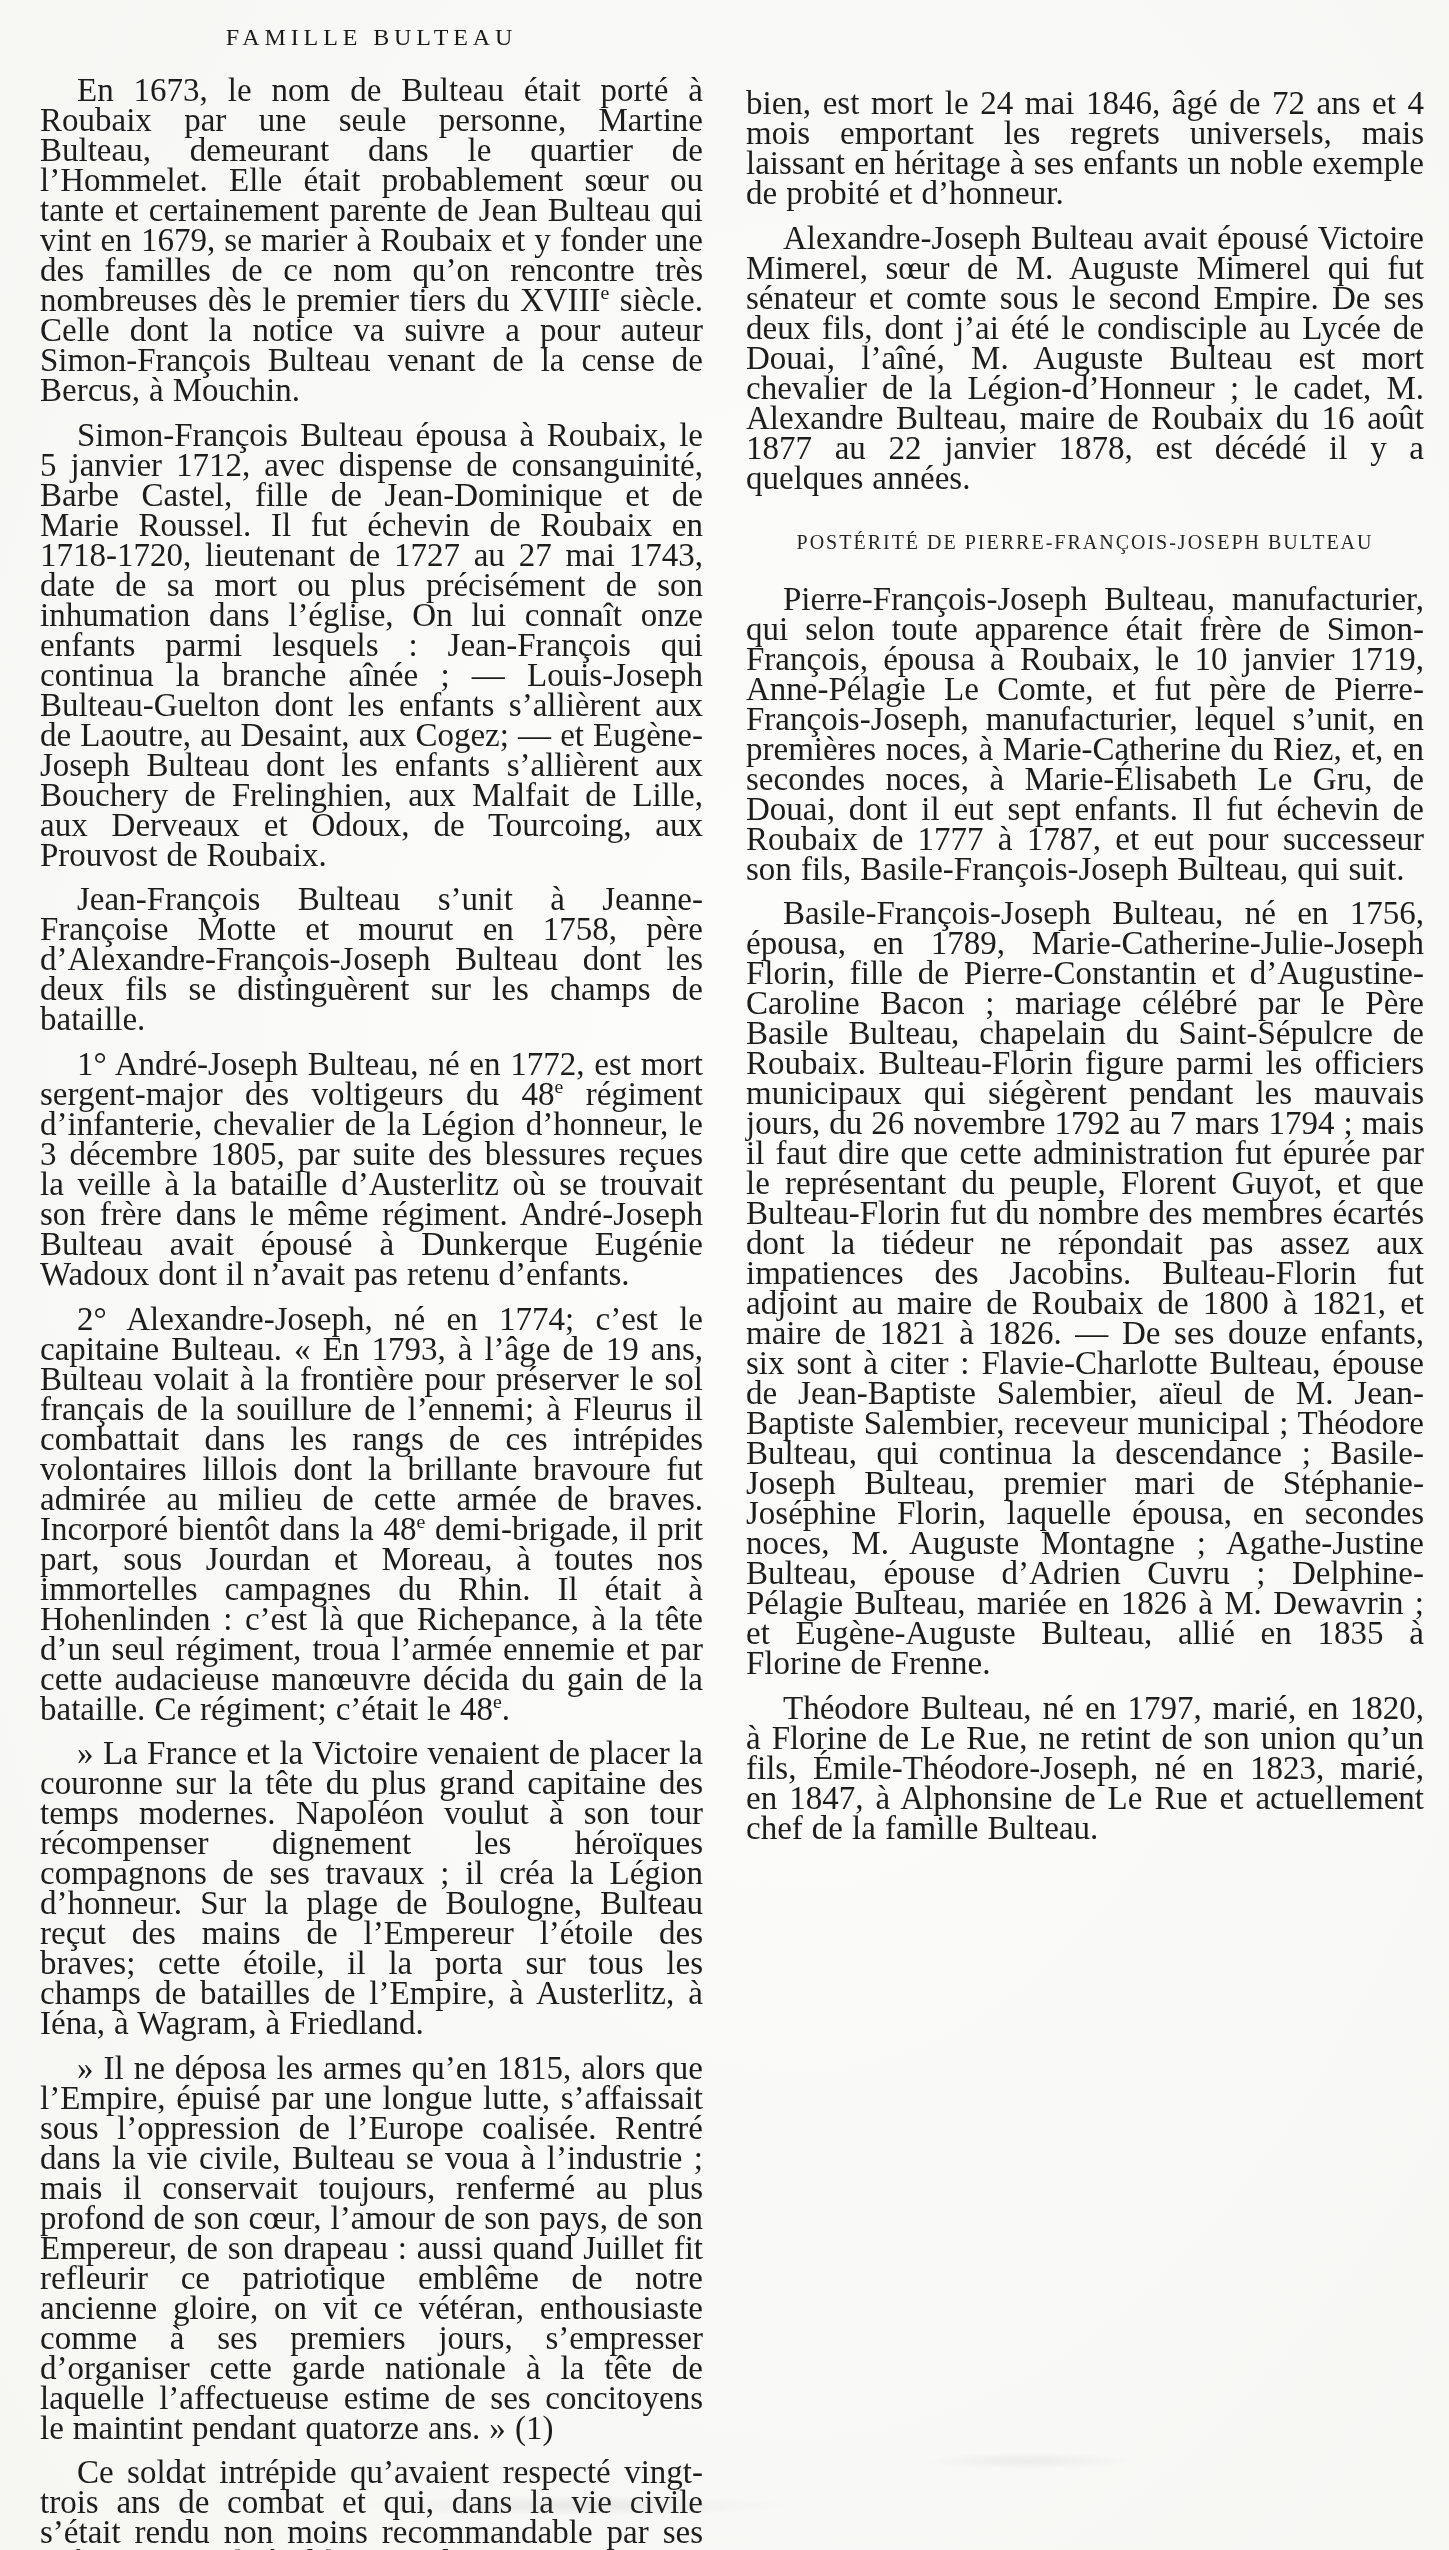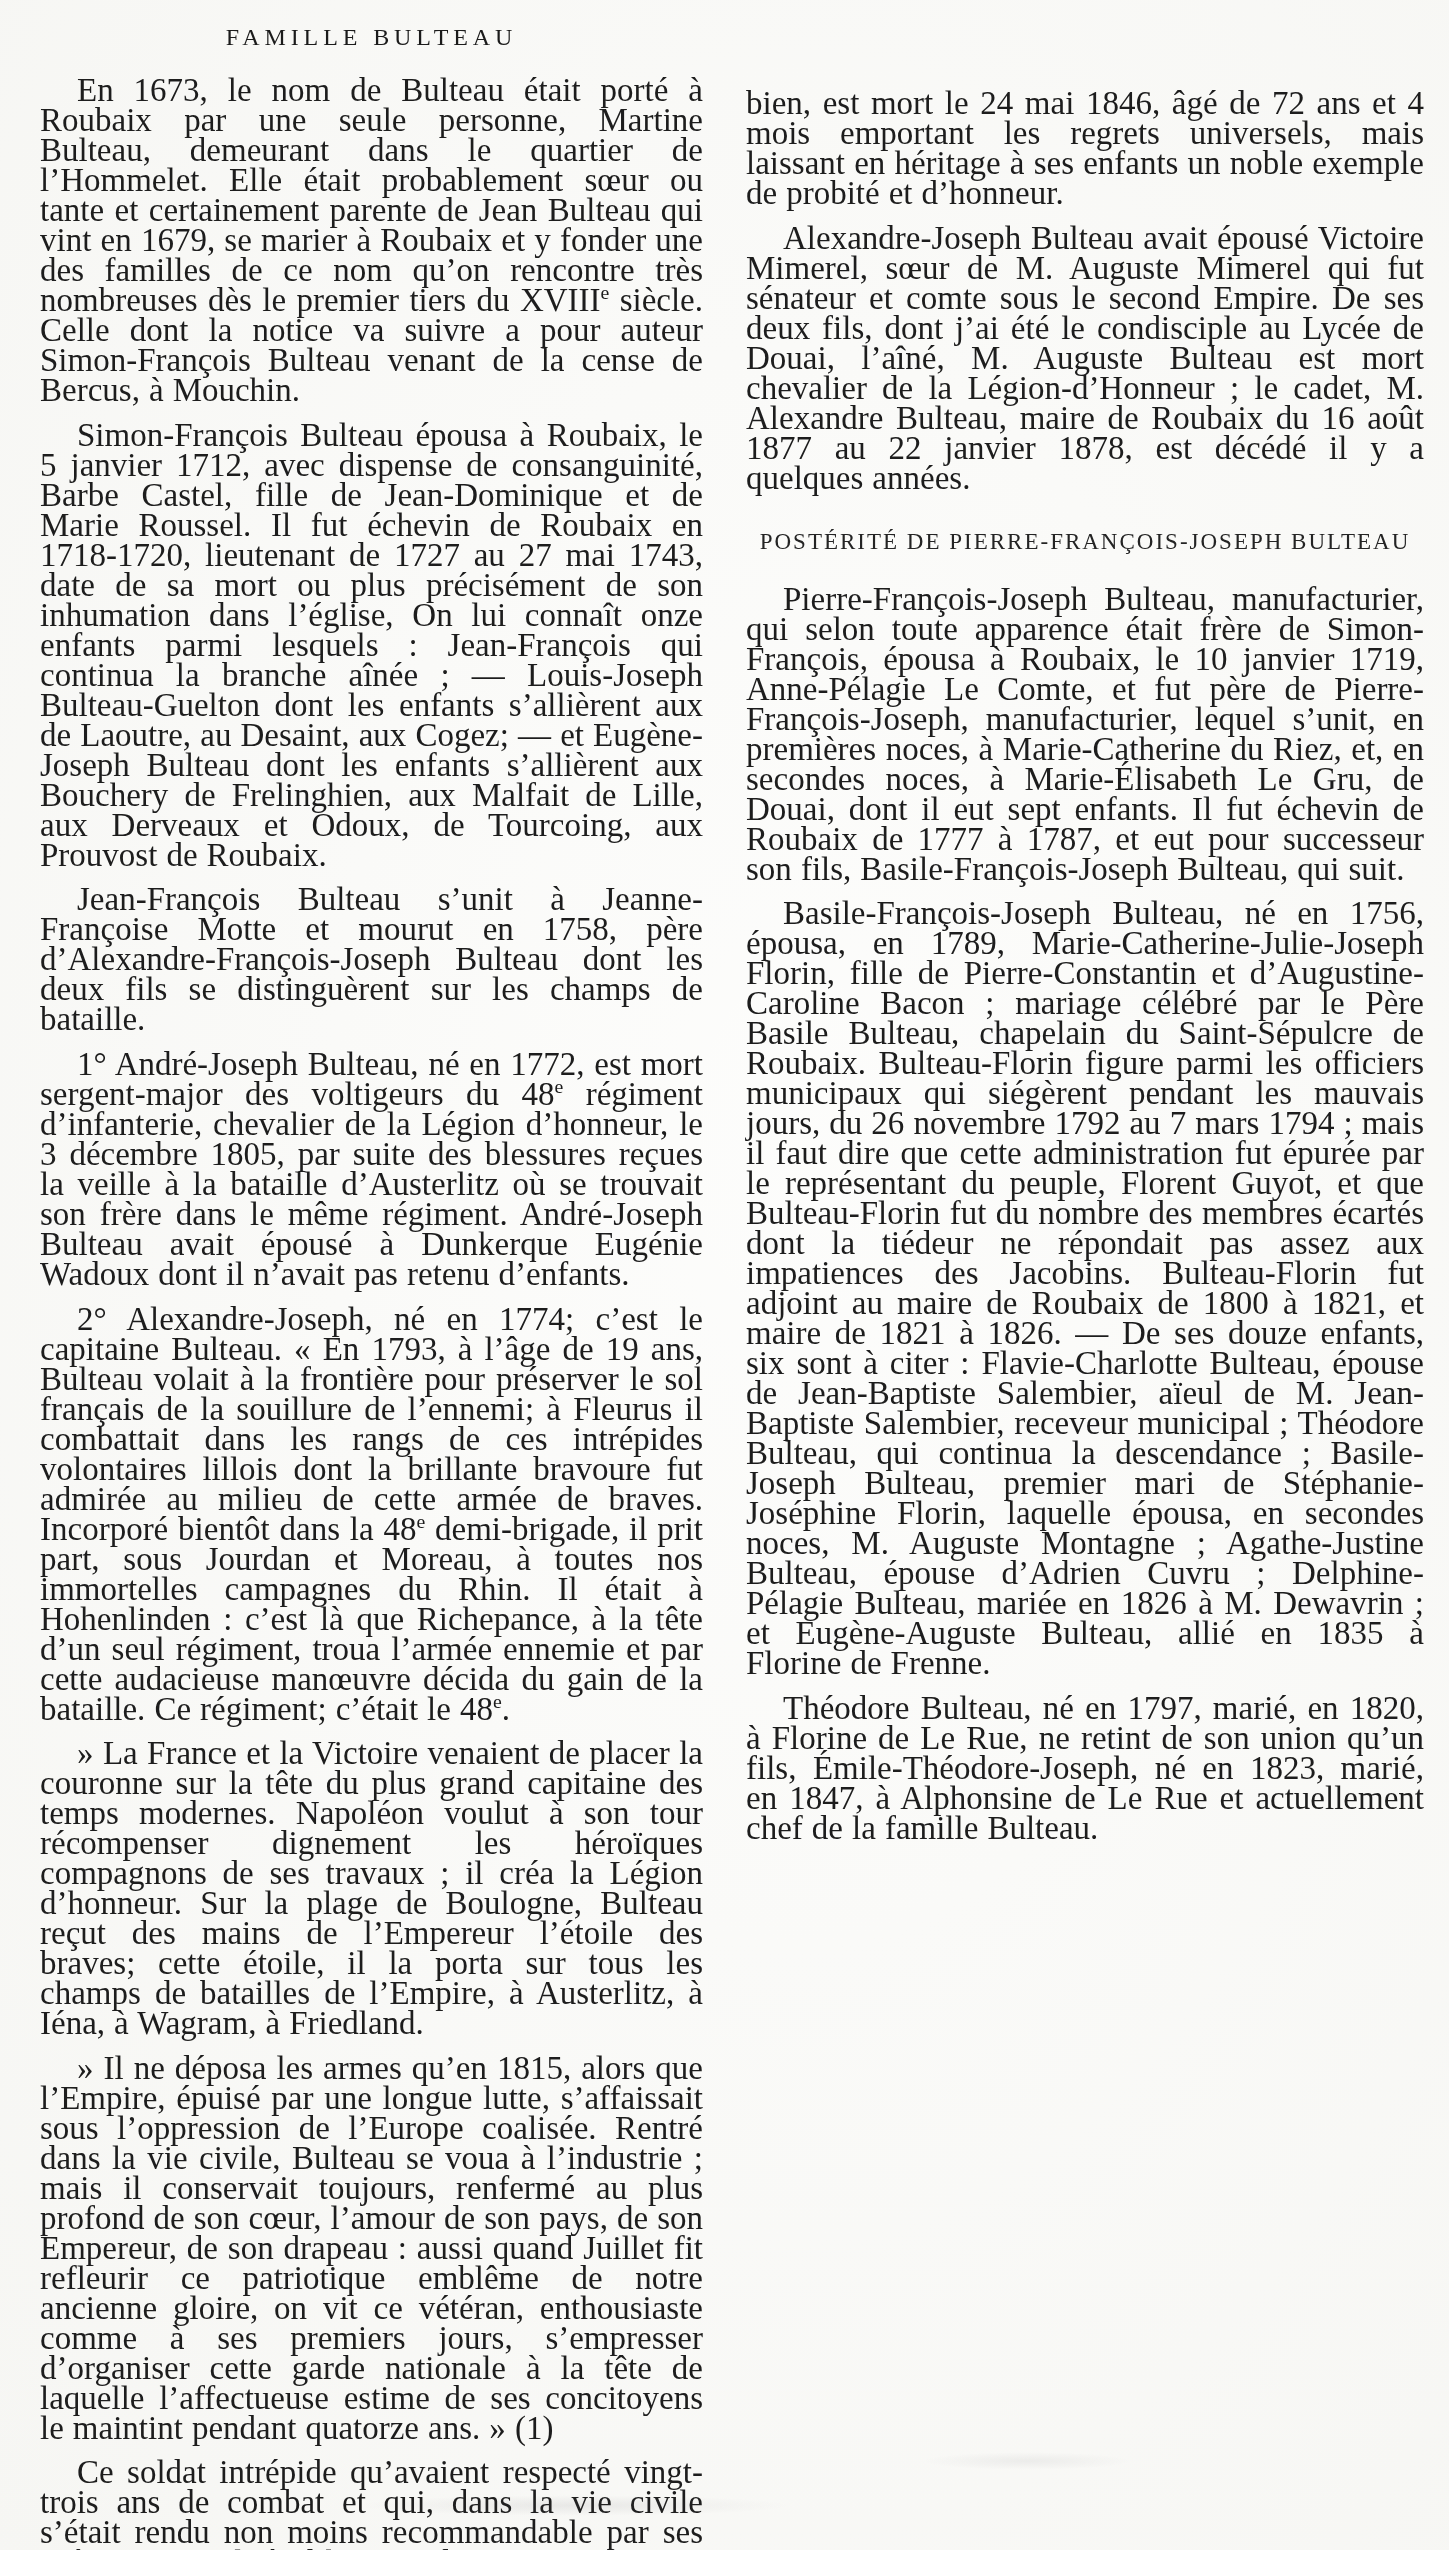--- a/index.html
+++ b/index.html
@@ -38,21 +38,21 @@
   h1.title {
     font-size: 24px;
     font-weight: normal;
     letter-spacing: 4.9px;
     text-align: center;
     margin: 0 0 23.5px 0;
     line-height: 29px;
     color: #1b1b1b;
   }
   h2.section-heading {
-    font-size: 23px;
+    font-size: 20px;
     font-weight: normal;
     letter-spacing: 2px;
     text-align: center;
     margin: 36px 8px 29px 8px;
     line-height: 26px;
     color: #242424;
   }
   p.para {
     font-size: 33px;
     line-height: 30px;

